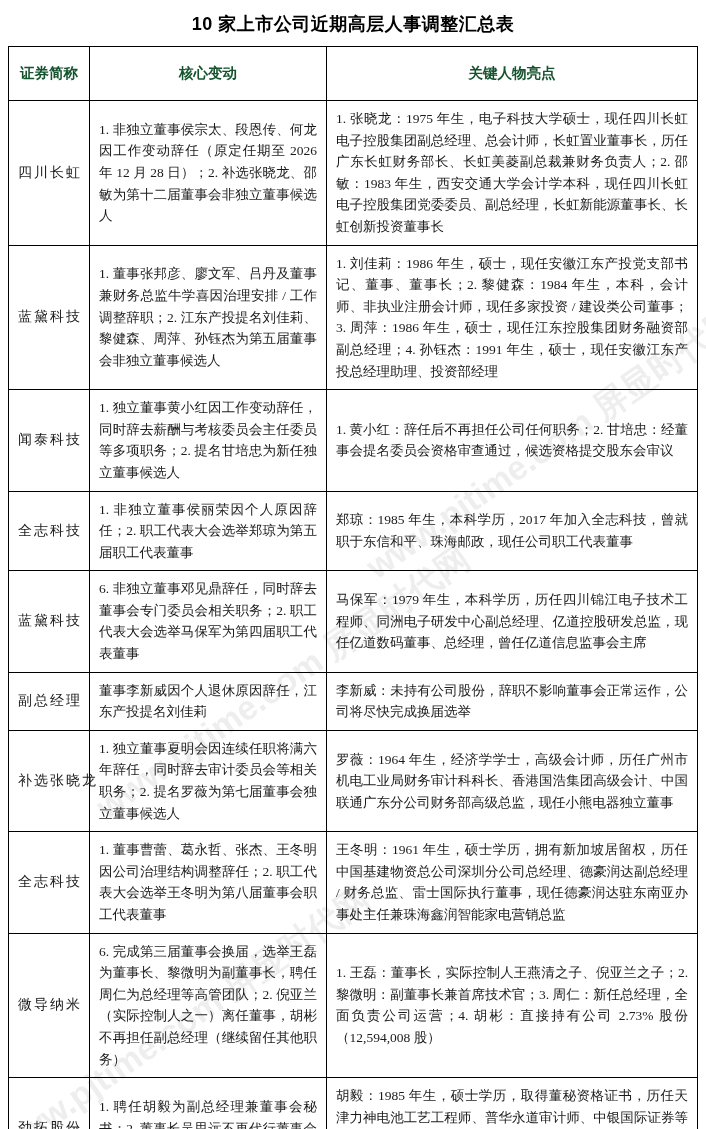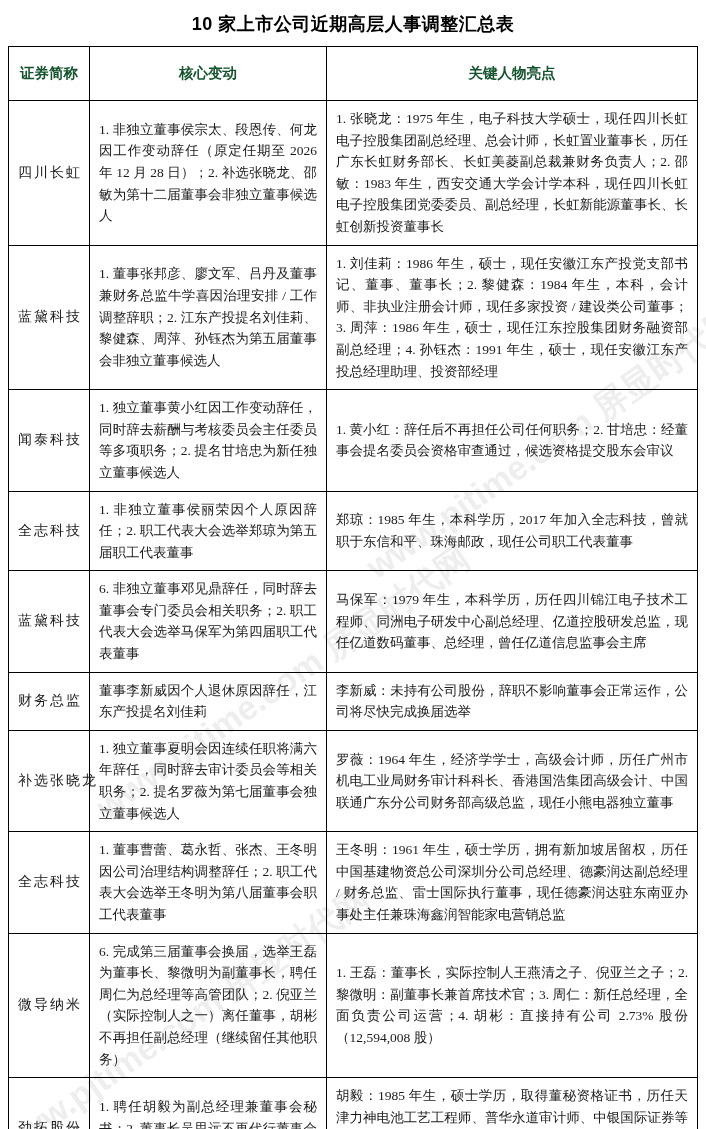--- a/index.html
+++ b/index.html
@@ -125,21 +125,21 @@
         <td class="name-cell">全志科技</td>
         <td class="changes-cell">1.  非独立董事侯丽荣因个人原因辞任；2.  职工代表大会选举郑琼为第五届职工代表董事</td>
         <td class="highlights-cell">郑琼：1985 年生，本科学历，2017 年加入全志科技，曾就职于东信和平、珠海邮政，现任公司职工代表董事</td>
       </tr>
       <tr>
         <td class="name-cell">蓝黛科技</td>
         <td class="changes-cell">6.  非独立董事邓见鼎辞任，同时辞去董事会专门委员会相关职务；2.  职工代表大会选举马保军为第四届职工代表董事</td>
         <td class="highlights-cell">马保军：1979 年生，本科学历，历任四川锦江电子技术工程师、同洲电子研发中心副总经理、亿道控股研发总监，现任亿道数码董事、总经理，曾任亿道信息监事会主席</td>
       </tr>
       <tr>
-        <td class="name-cell">财务总监</td>
+        <td class="name-cell">副总经理</td>
         <td class="changes-cell">董事李新威因个人退休原因辞任，江东产投提名刘佳莉</td>
         <td class="highlights-cell">李新威：未持有公司股份，辞职不影响董事会正常运作，公司将尽快完成换届选举</td>
       </tr>
       <tr>
         <td class="name-cell">补选张晓龙</td>
         <td class="changes-cell">1.  独立董事夏明会因连续任职将满六年辞任，同时辞去审计委员会等相关职务；2.  提名罗薇为第七届董事会独立董事候选人</td>
         <td class="highlights-cell">罗薇：1964 年生，经济学学士，高级会计师，历任广州市机电工业局财务审计科科长、香港国浩集团高级会计、中国联通广东分公司财务部高级总监，现任小熊电器独立董事</td>
       </tr>
       <tr>
         <td class="name-cell">全志科技</td>

